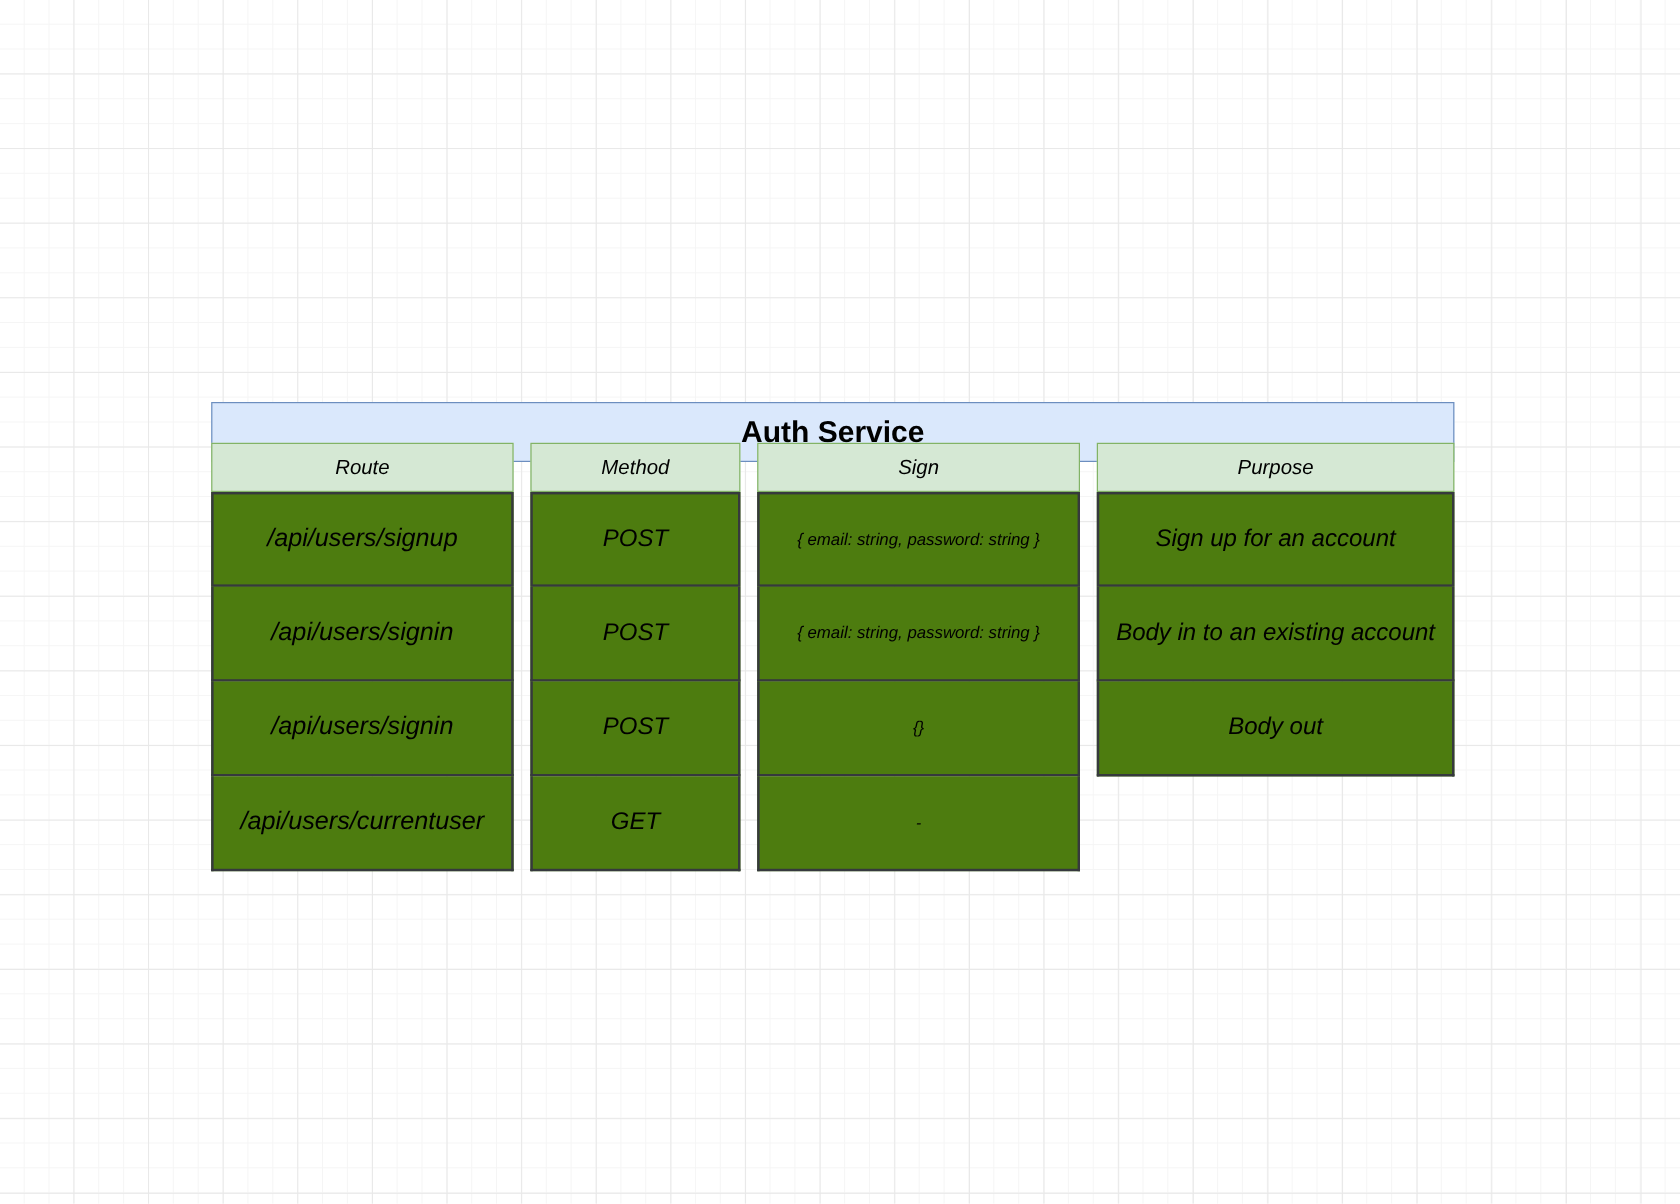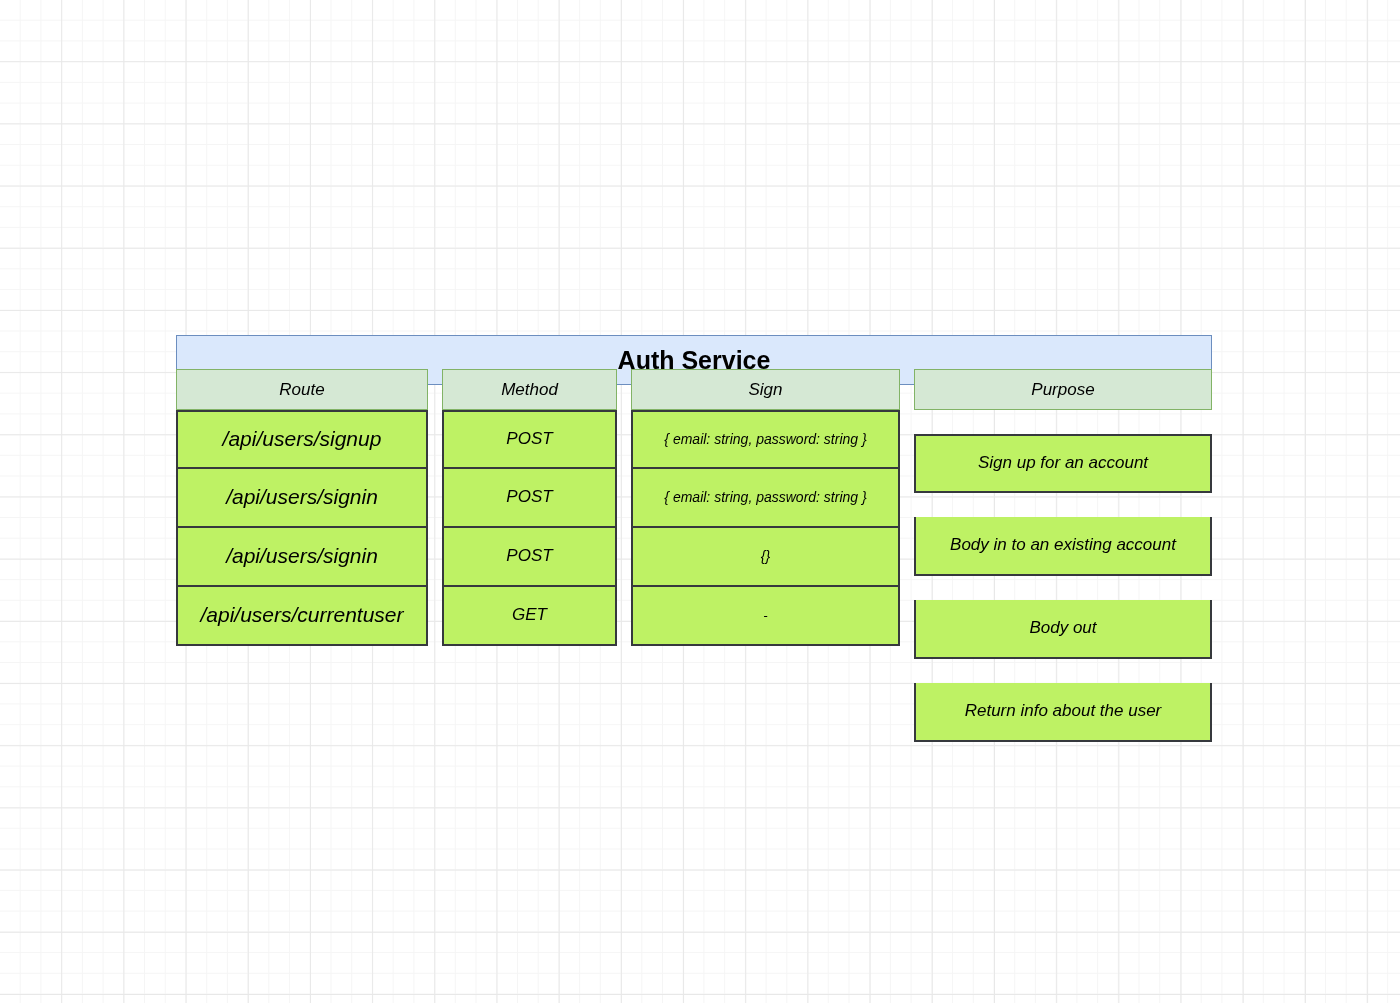--- a/index.html
+++ b/index.html
@@ -79,52 +79,52 @@
 
   .col {
     box-sizing: border-box;
     display: flex;
     flex-direction: column;
     font-style: italic;
   }
   .col.route   { width: 252px; }
   .col.method  { width: 175px; margin-left: 14px; }
   .col.body    { width: 269px; margin-left: 14px; }
-  .col.purpose { width: 298px; margin-left: 14px; gap: 24px; }
+  .col.purpose { width: 298px; margin-left: 14px; }
 
   .col-header {
     box-sizing: border-box;
     height: 41px;
     background: #d5e8d4;
     border: 1px solid #82b366;
     display: flex;
     align-items: center;
     justify-content: center;
     font-size: 17px;
     color: #000000;
   }
 
   .cell {
     box-sizing: border-box;
-    height: 59px;
-    background: #bef264;
+    height: 79px;
+    background: #4d7c0f;
     border: 2px solid #36393d;
     border-top-width: 0;
     display: flex;
     align-items: center;
     justify-content: center;
     text-align: center;
     padding: 2px 6px;
     color: #000000;
     line-height: 1.18;
   }
   .cell.first { border-top-width: 2px; }
 
   .cell.t-lg   { font-size: 21px; }
-  .cell.t-md   { font-size: 17px; }
+  .cell.t-md   { font-size: 20px; }
   .cell.t-sm   { font-size: 14px; }
   .cell.t-mono { font-size: 14px; }
   .cell.t-dash { font-size: 13px; }
 </style>
 </head>
 <body>
 
 <div id="canvas"></div>
 
 <div id="diagram">
@@ -157,17 +157,16 @@
       <div class="cell t-sm">{ email: string, password: string }</div>
       <div class="cell t-mono">{}</div>
       <div class="cell t-dash">-</div>
     </div>
 
     <div class="col purpose">
       <div class="col-header">Purpose</div>
       <div class="cell first t-md">Sign up for an account</div>
       <div class="cell t-md">Body in to an existing account</div>
       <div class="cell t-md">Body out</div>
-      <div class="cell t-md">Return info about the user</div>
     </div>
 
   </div>
 </div>
 
 </body></html>

